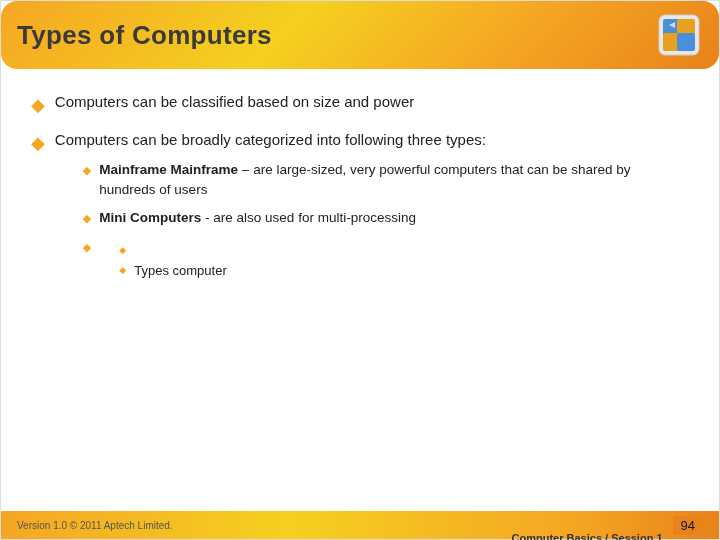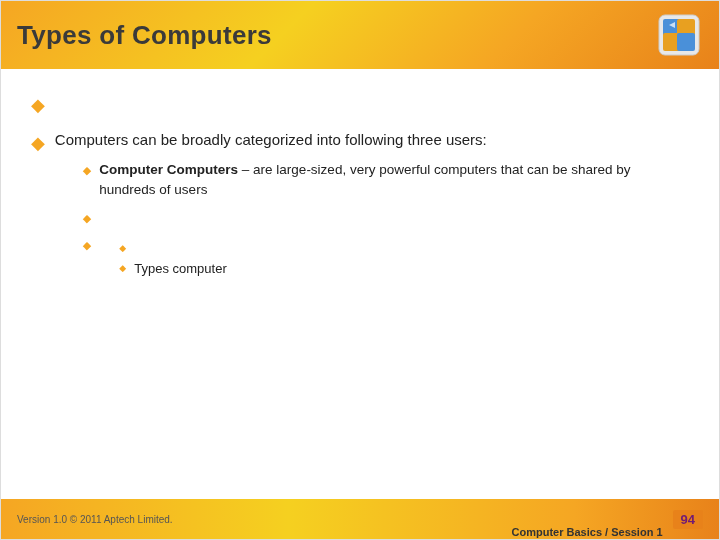--- a/index.html
+++ b/index.html
@@ -23,20 +23,21 @@
 
     
     .header {
       background: linear-gradient(135deg, #f5a623 0%, #f5d020 40%, #f5a623 70%, #e8821a 100%);
       padding: 10px 16px 10px 16px;
       display: flex;
       align-items: center;
       justify-content: space-between;
       min-height: 58px;
       position: relative;
+      border-radius: 16px;
     }
 
     .header-title {
       font-size: 26px;
       font-weight: bold;
       color: #3a3a3a;
       letter-spacing: 0.3px;
     }
 
     
@@ -121,21 +122,21 @@
       font-size: 13px;
       color: #222;
     }
 
     
     .bottom-bar {
       position: absolute;
       bottom: 0;
       left: 0;
       right: 0;
-      height: 40px;
+      height: 28px;
       background: linear-gradient(90deg, #f5a623 0%, #f5d020 40%, #f5a623 80%, #e8821a 100%);
       display: flex;
       align-items: center;
       justify-content: space-between;
       padding: 0 16px;
     }
 
     .footer-left {
       font-size: 10px;
       color: #555;
@@ -149,23 +150,23 @@
 
     .footer-right-text {
       font-size: 11px;
       color: #333;
       font-weight: bold;
       margin-top: 25px;
     }
 
     .footer-page {
       background: #e8821a;
-      color: #701a75;
+      color: #0f172a;
       font-size: 13px;
-      font-weight: bold;
+      font-weight: normal;
       padding: 2px 8px;
       border-radius: 2px;
       min-width: 28px;
       text-align: center;
     }
 
     
     .logo-svg {
       width: 48px;
       height: 48px;
@@ -188,39 +189,43 @@
         <rect x="22" y="22" width="18" height="18" rx="2" fill="#4a90d9"></rect>
         <polygon points="14,14 20,11 20,17" fill="#fff" opacity="0.7"></polygon>
       </svg>
     </div>
   </div>
 
   <div class="content">
 
     <div class="bullet-level1">
       <span class="diamond">◆</span>
+      <span class="text">Computers can be classified based on size and power</span>
     </div>
 
     <div class="bullet-level1">
       <span class="diamond">◆</span>
       <div style="width:100%">
-        <span class="text">Computers can be broadly categorized into following three users:</span>
+        <span class="text">Computers can be broadly categorized into following three types:</span>
 
         
         <div class="sub-bullets">
 
           <div class="bullet-level2">
             <span class="diamond" style="font-size:11px;">◆</span>
             <span class="text">
-              <span style="font-weight:bold;">Computer Computers</span><span> – </span><span>are large-sized, very powerful computers that can be shared by hundreds of users</span>
+              <span style="font-weight:bold;">Mainframe Mainframe</span><span> – </span><span>are large-sized, very powerful computers that can be shared by hundreds of users</span>
             </span>
           </div>
 
           <div class="bullet-level2">
             <span class="diamond" style="font-size:11px;">◆</span>
+            <span class="text">
+              <span style="font-weight:bold;">Mini Computers</span><span> - </span><span>are also used for multi-processing</span>
+            </span>
           </div>
 
           <div class="bullet-level2">
             <span class="diamond" style="font-size:11px;">◆</span>
             <div>
               
               <div class="sub-sub-bullets">
                 <div class="bullet-level3">
                   <span class="diamond" style="font-size:9px;">◆</span>
                 </div>

